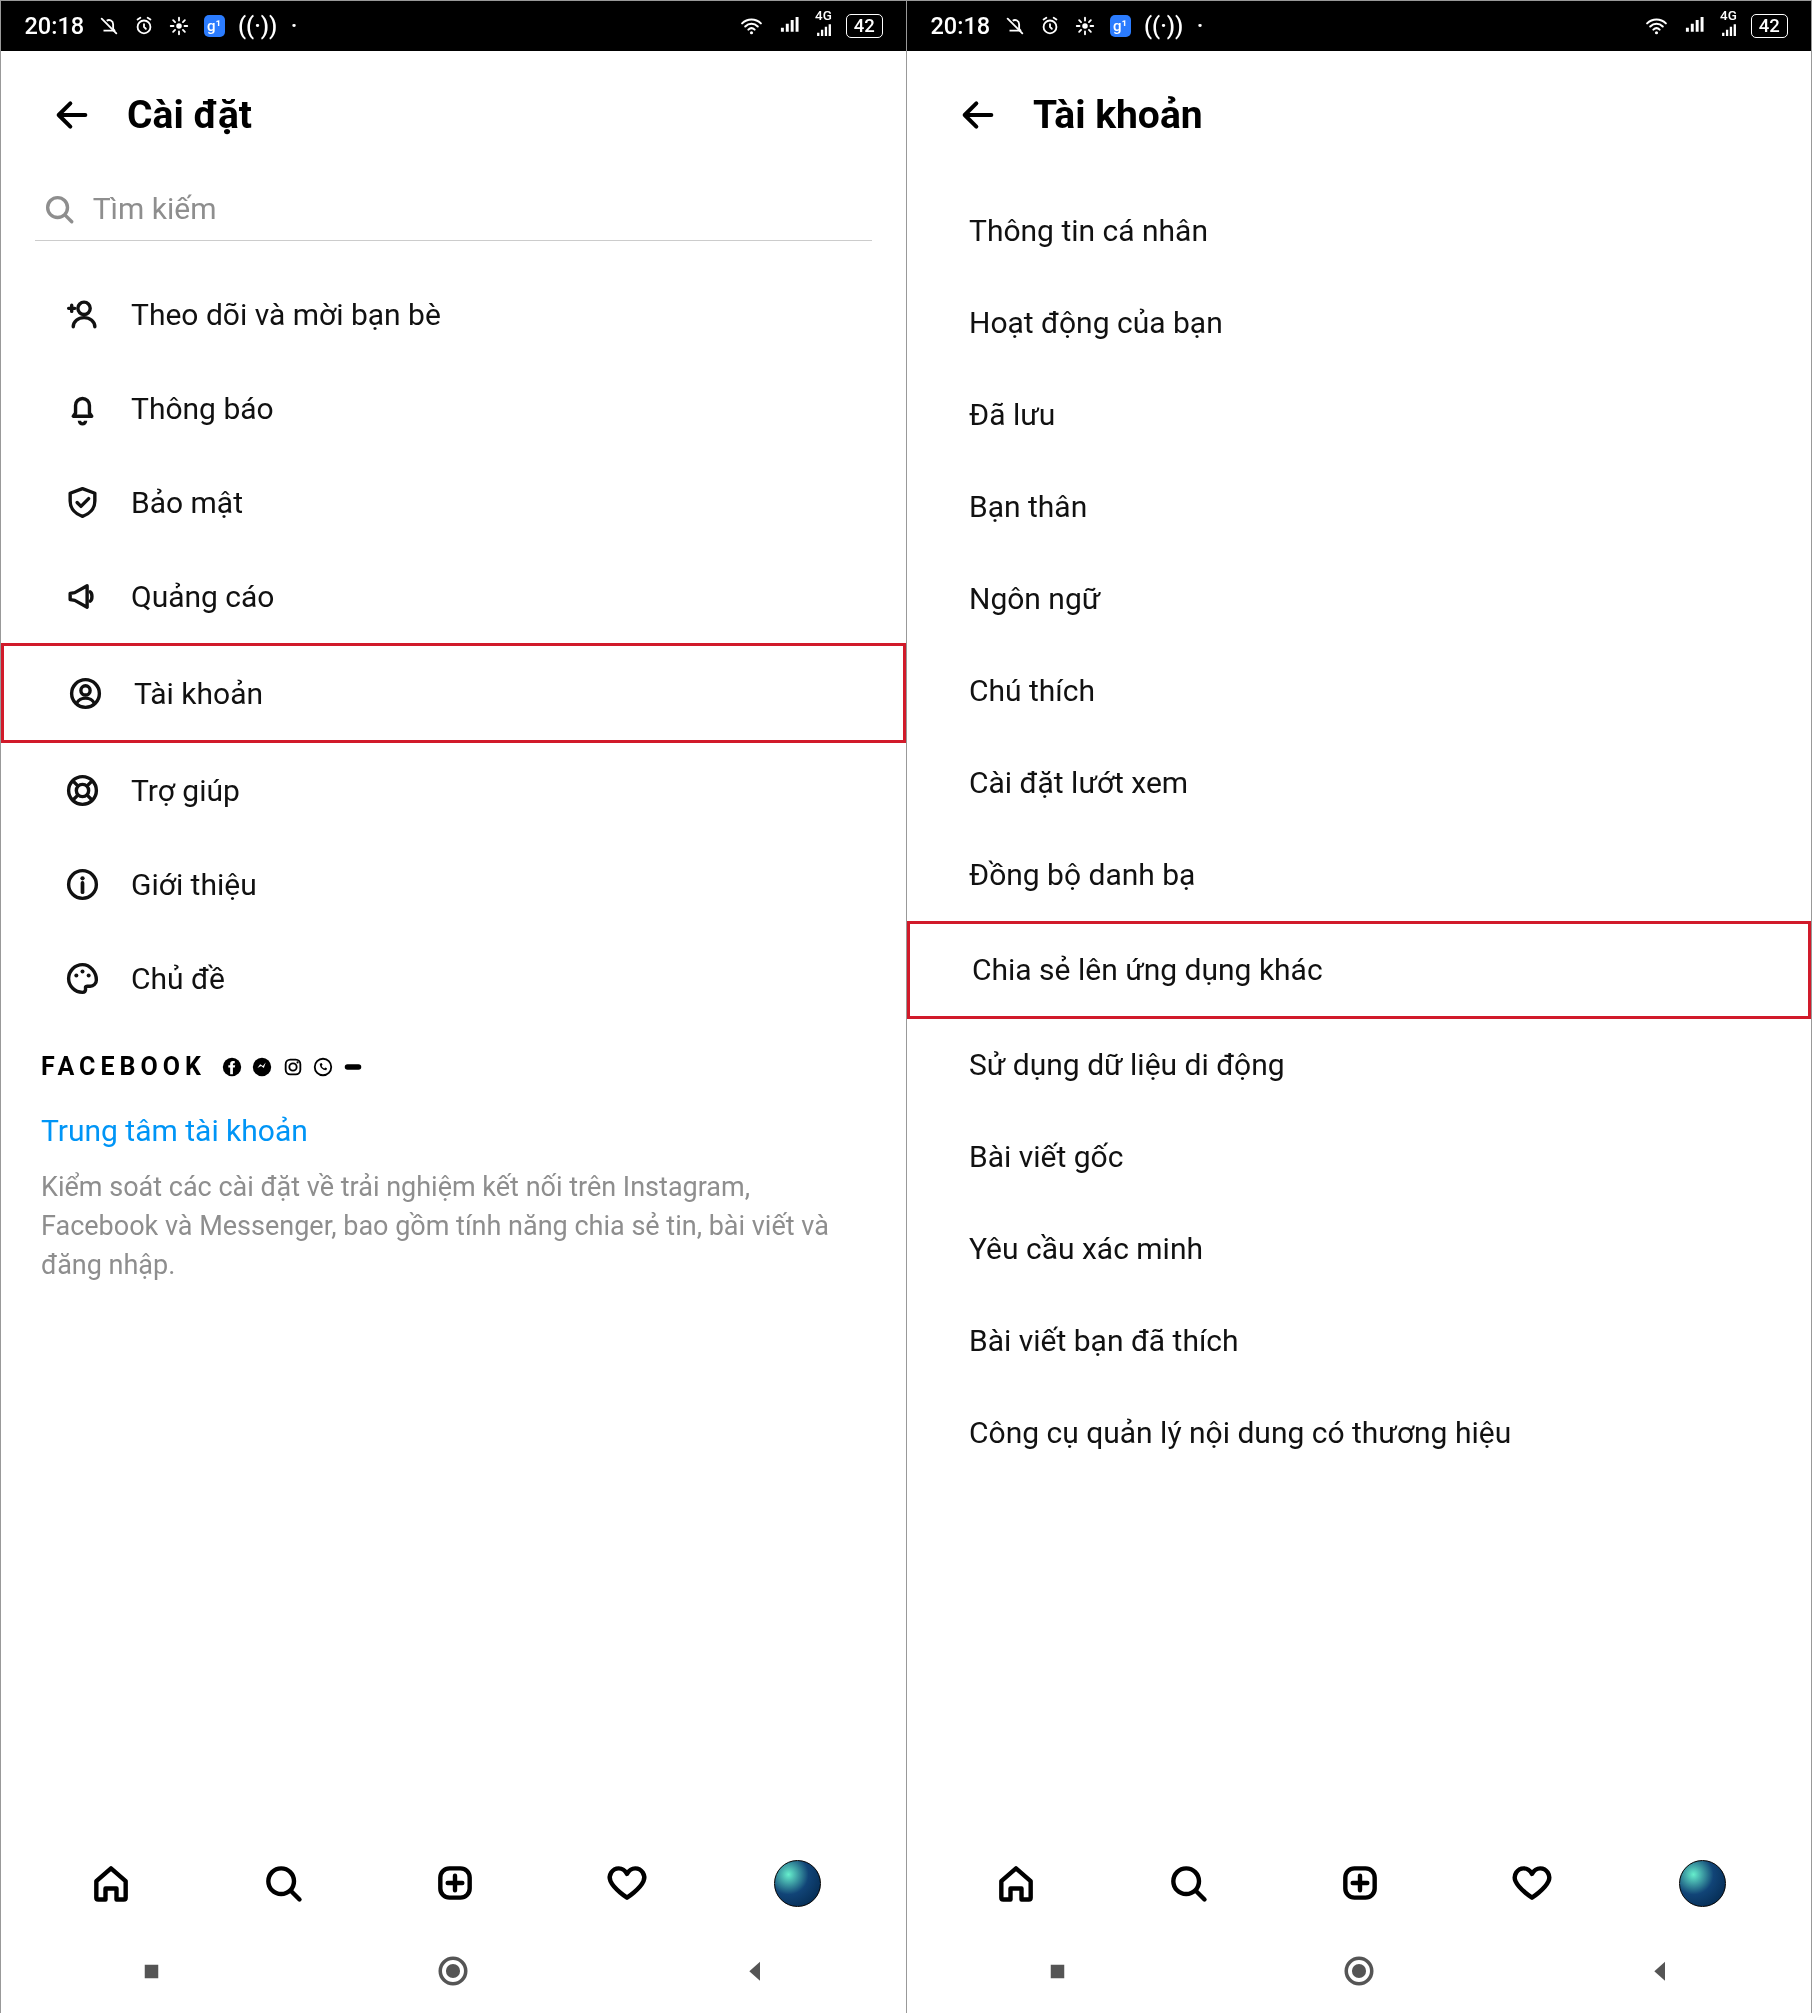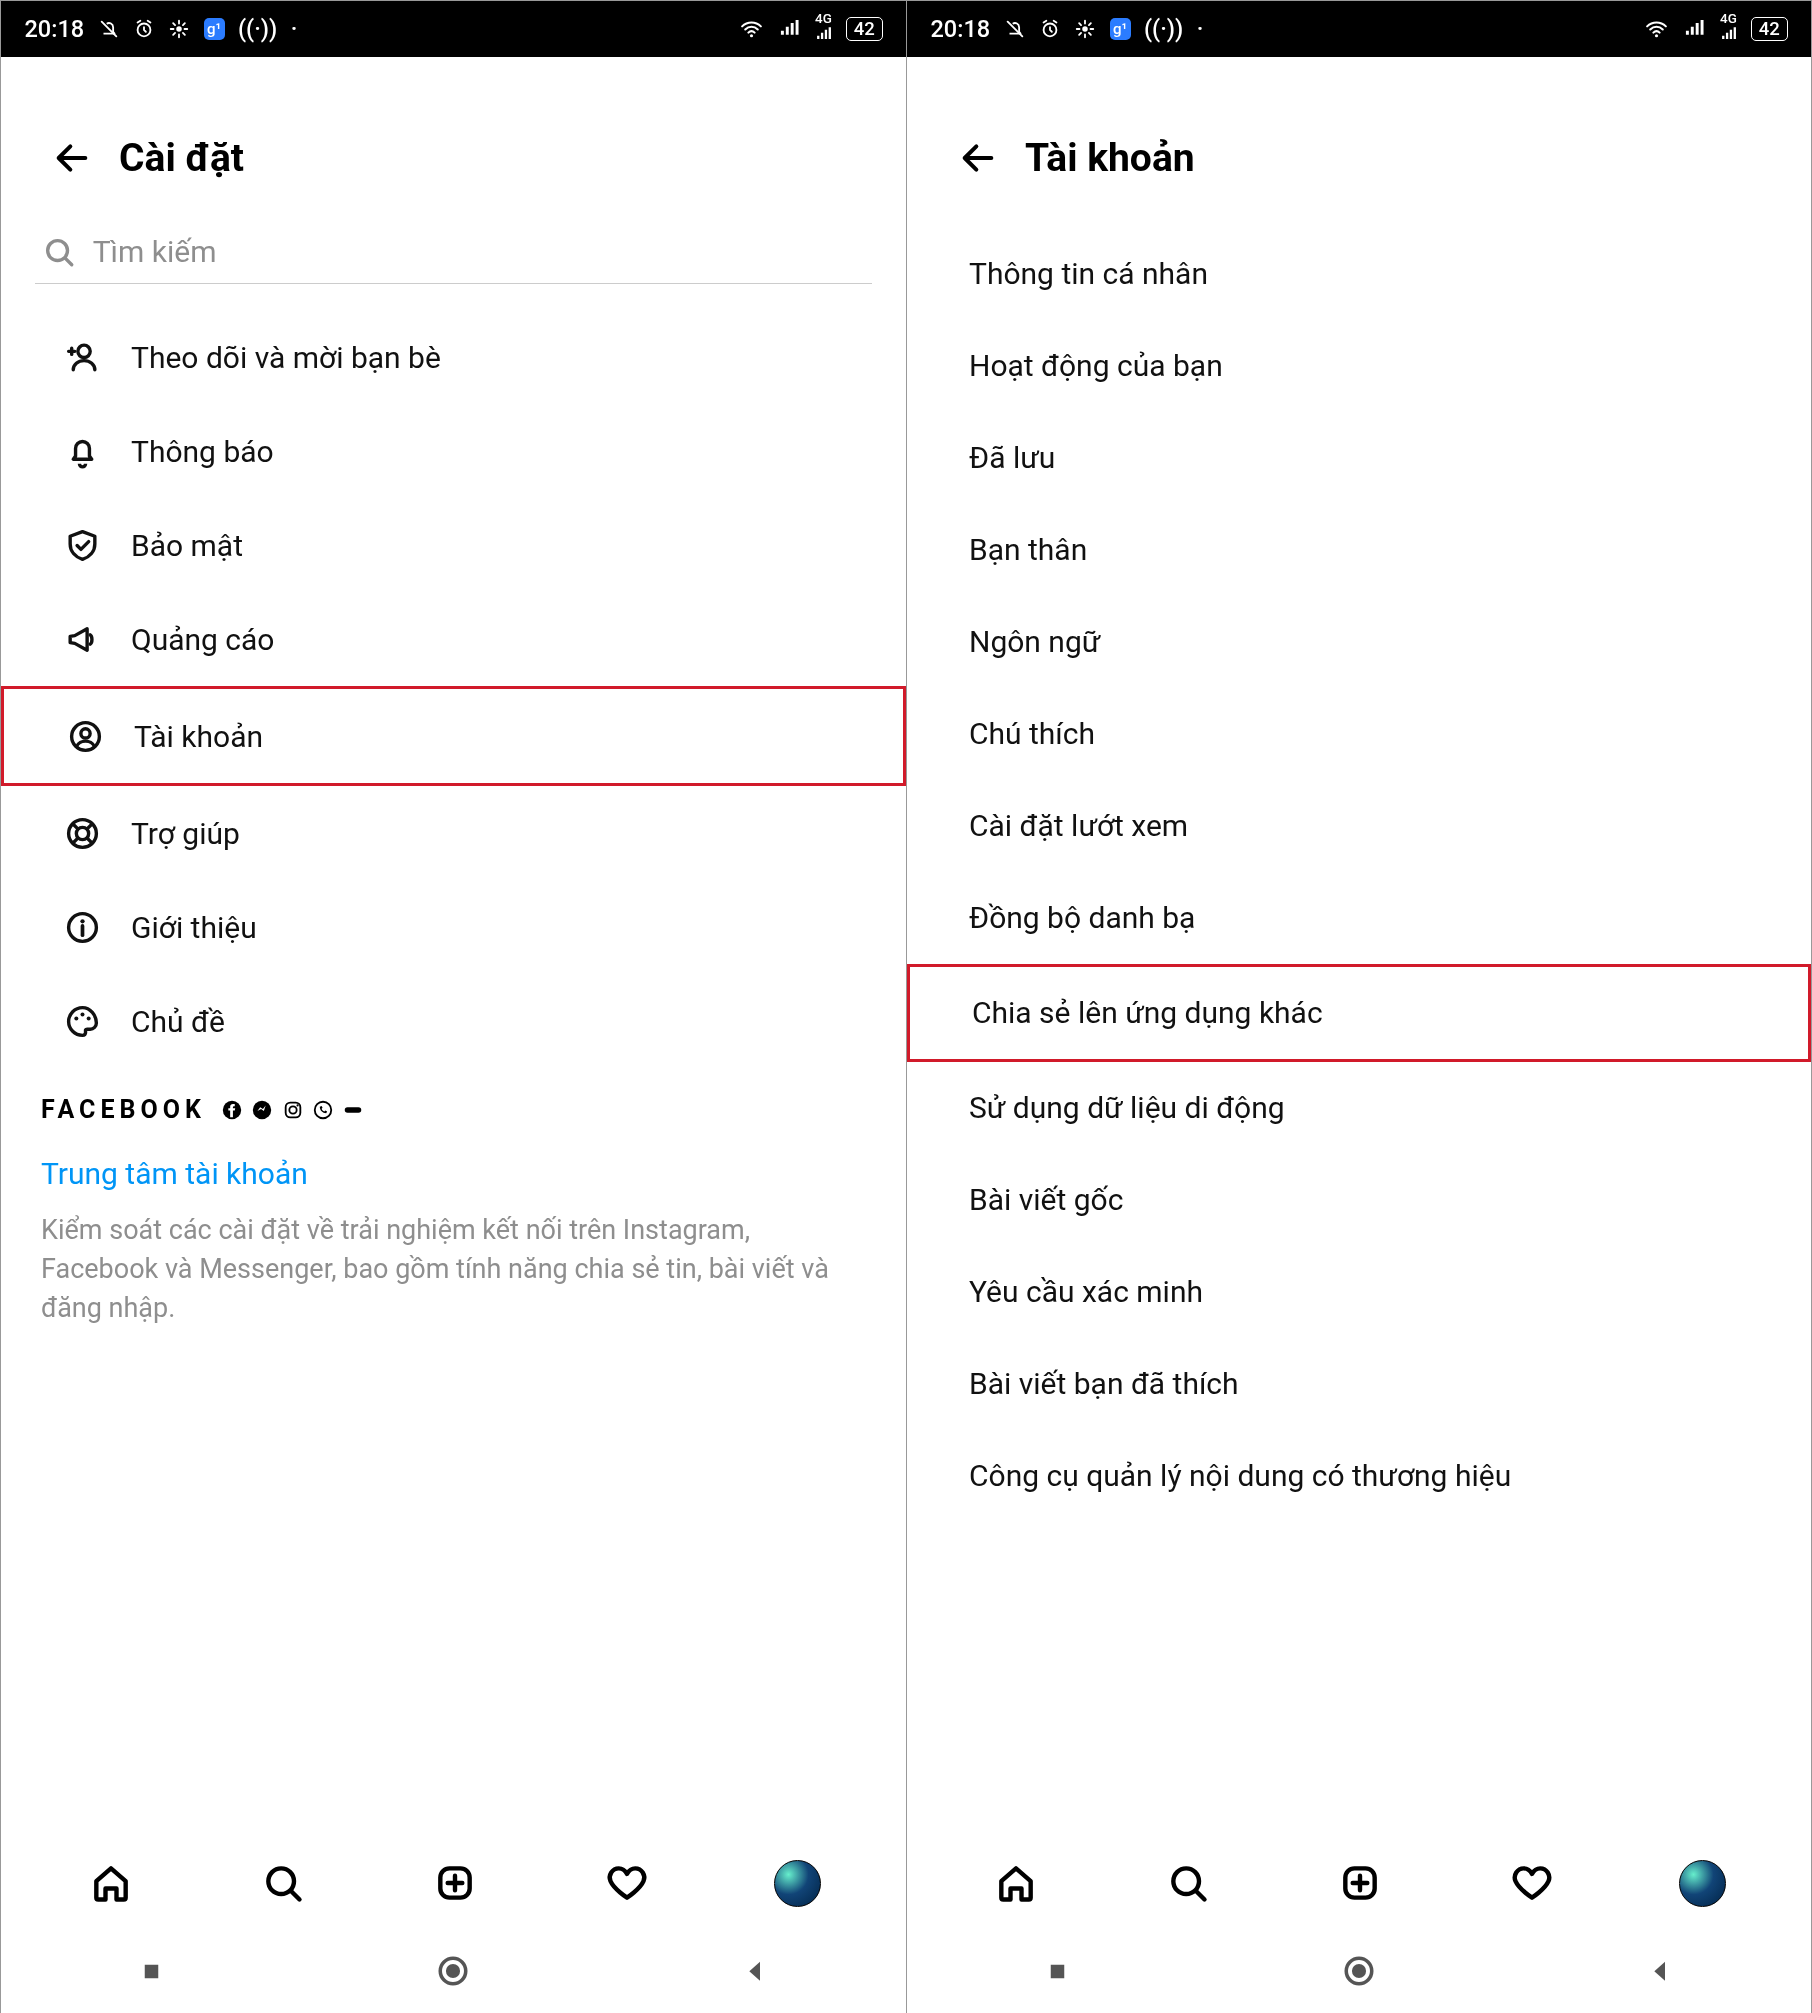--- a/index.html
+++ b/index.html
@@ -16,41 +16,40 @@
     height: 100%;
     display: flex;
     flex-direction: column;
     position: relative;
     background: #fff;
   }
   .screen + .screen { border-left: 1.7px solid #999; }
 
   
   .statusbar {
-    height: 56px;
+    height: 50px;
     background: #000;
     color: #fff;
     display: flex;
     align-items: center;
     justify-content: space-between;
     padding: 0 23.5px;
     font-size: 23.5px;
     font-weight: 500;
   }
   .statusbar .sb-left, .statusbar .sb-right { display: flex; align-items: center; gap: 13.4px; }
   .batt { border: 1.7px solid #fff; border-radius: 5px; padding: 0 6.7px; font-size: 18.5px; display:flex; align-items:center; }
   .sb-ico { display:inline-flex; align-items:center; }
 
   
   .header {
     display: flex;
     align-items: center;
-    gap: 24px;
+    gap: 32px;
     padding: 40px 40px 40px 47px;
-    margin-top: 37px;
   }
   .header .title { font-size: 39px; font-weight: 700; }
   .back-arrow { width: 47px; height: 47px; display:flex; align-items:center; justify-content:center; }
 
   
   .search {
     margin: 0 34px 20px 34px;
     border-bottom: 1.7px solid #ccc;
     display: flex;
     align-items: center;

